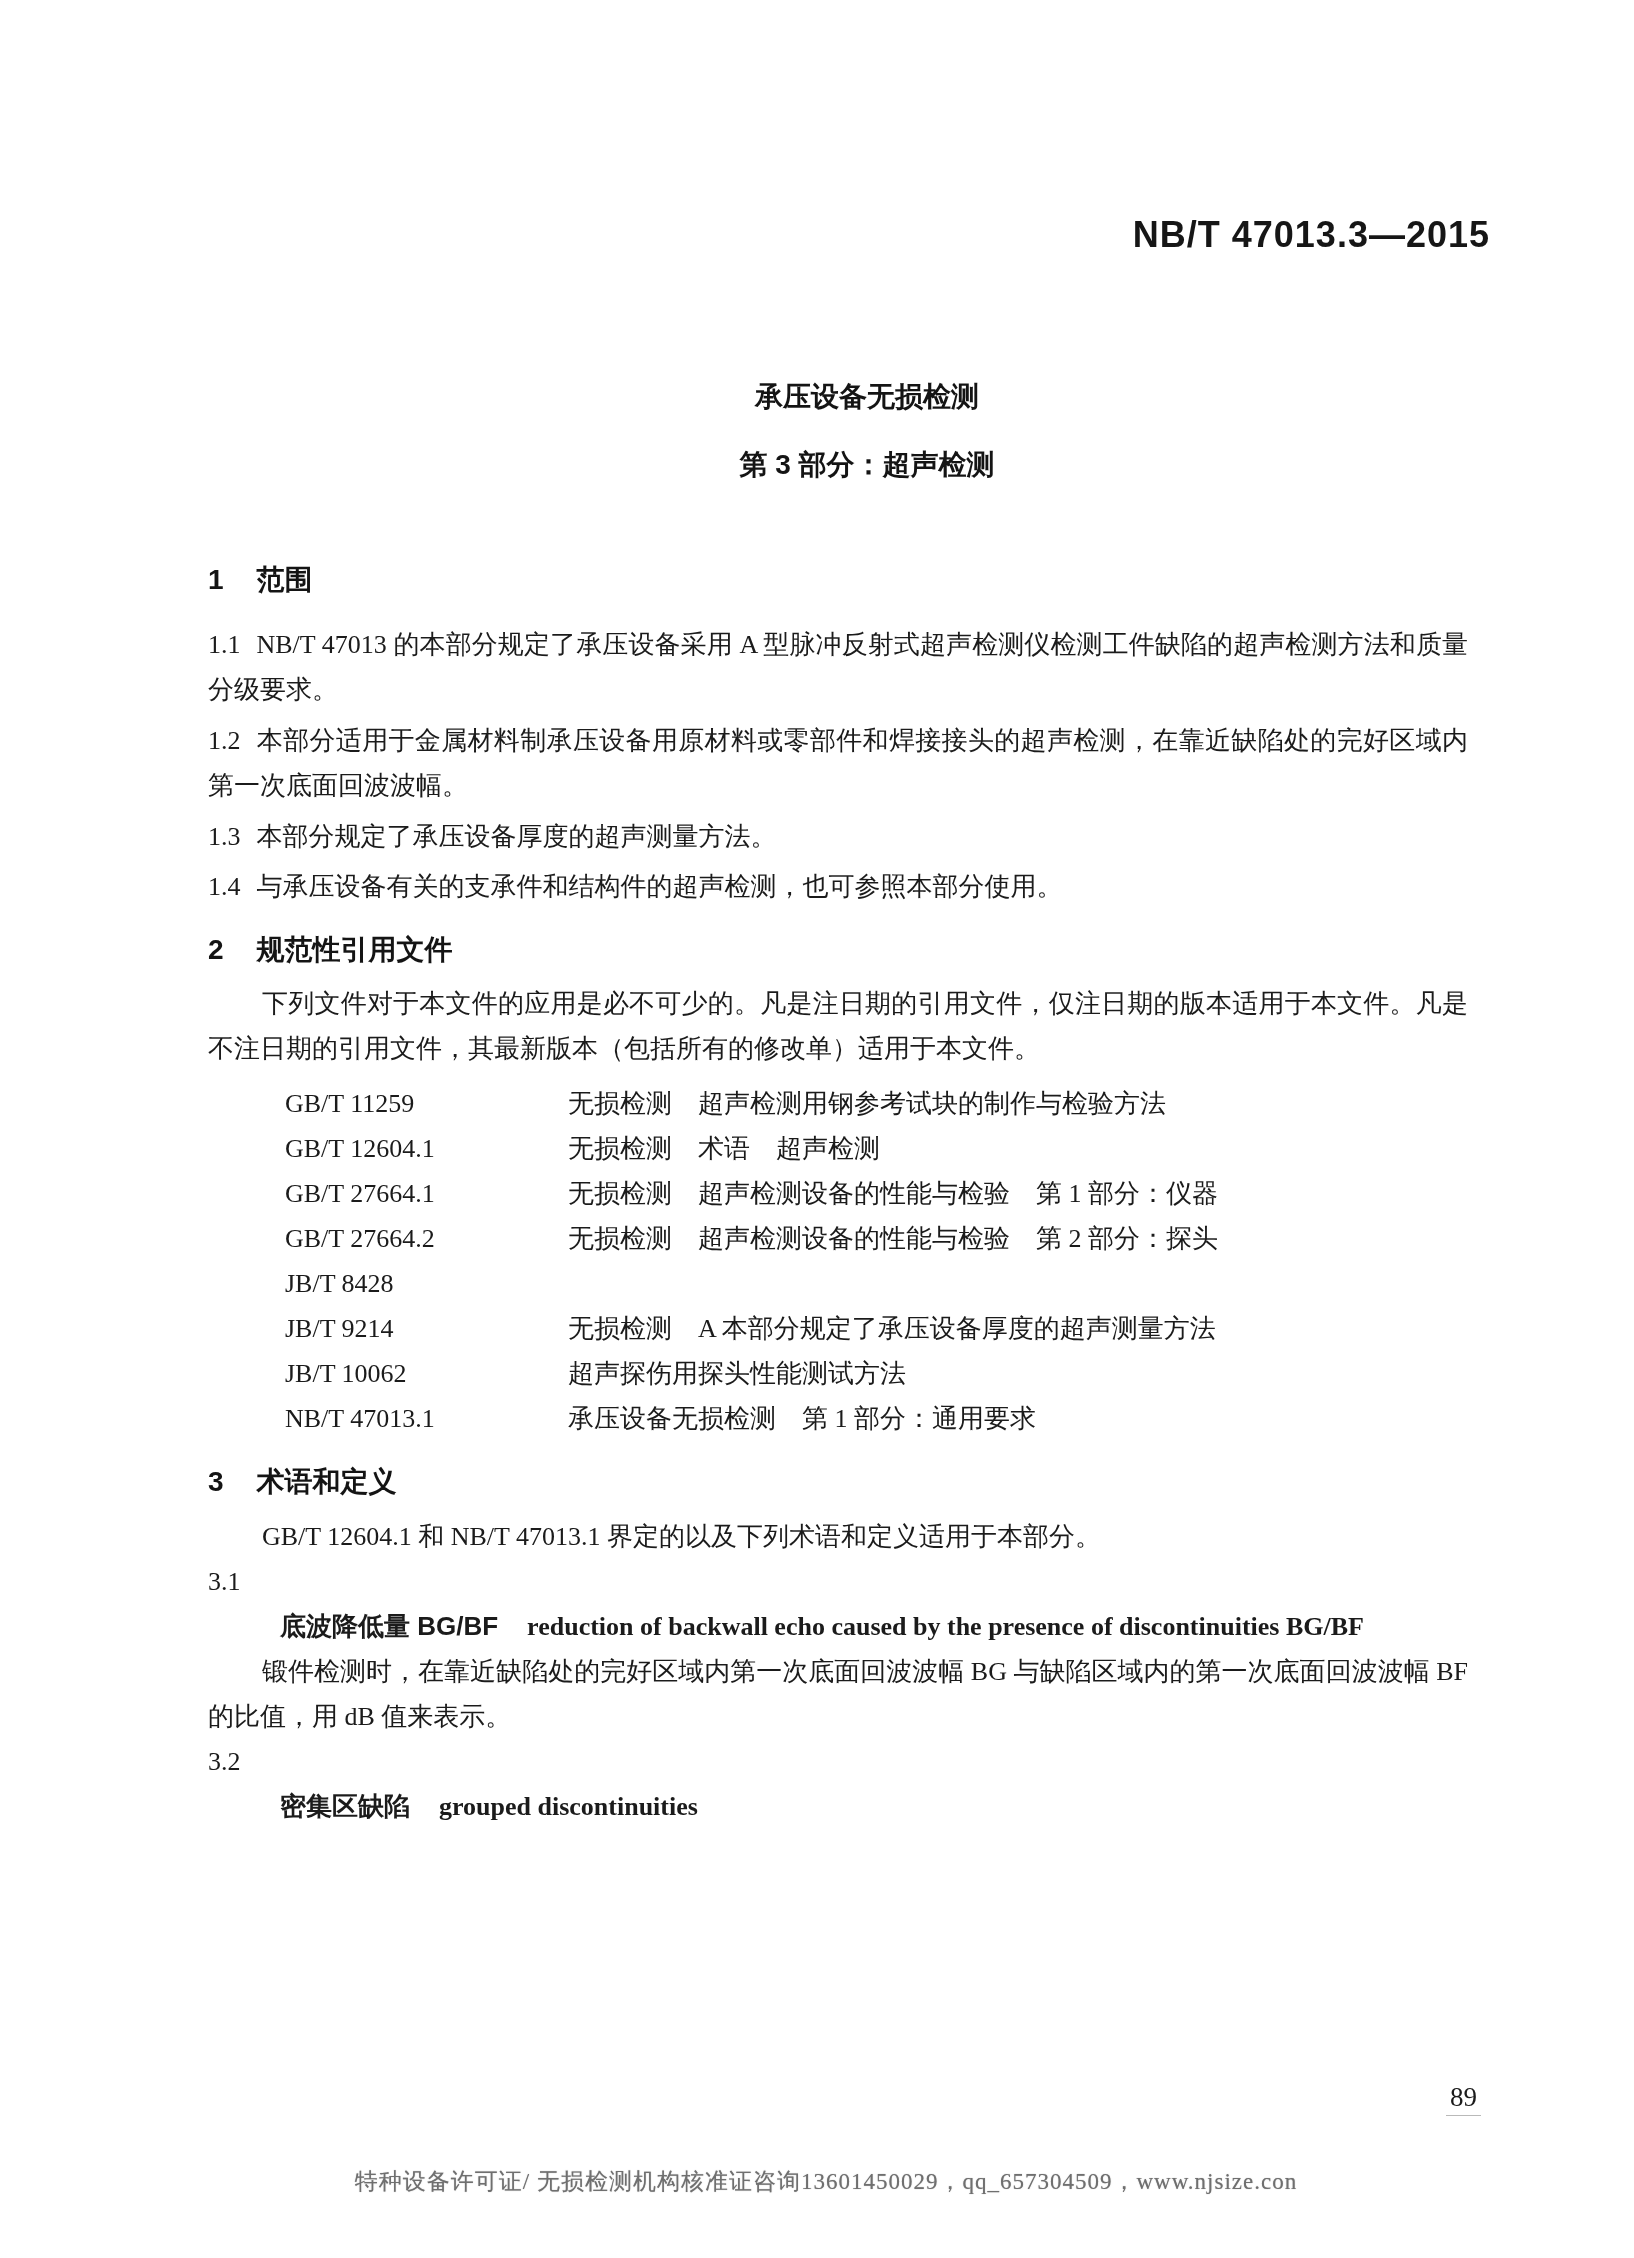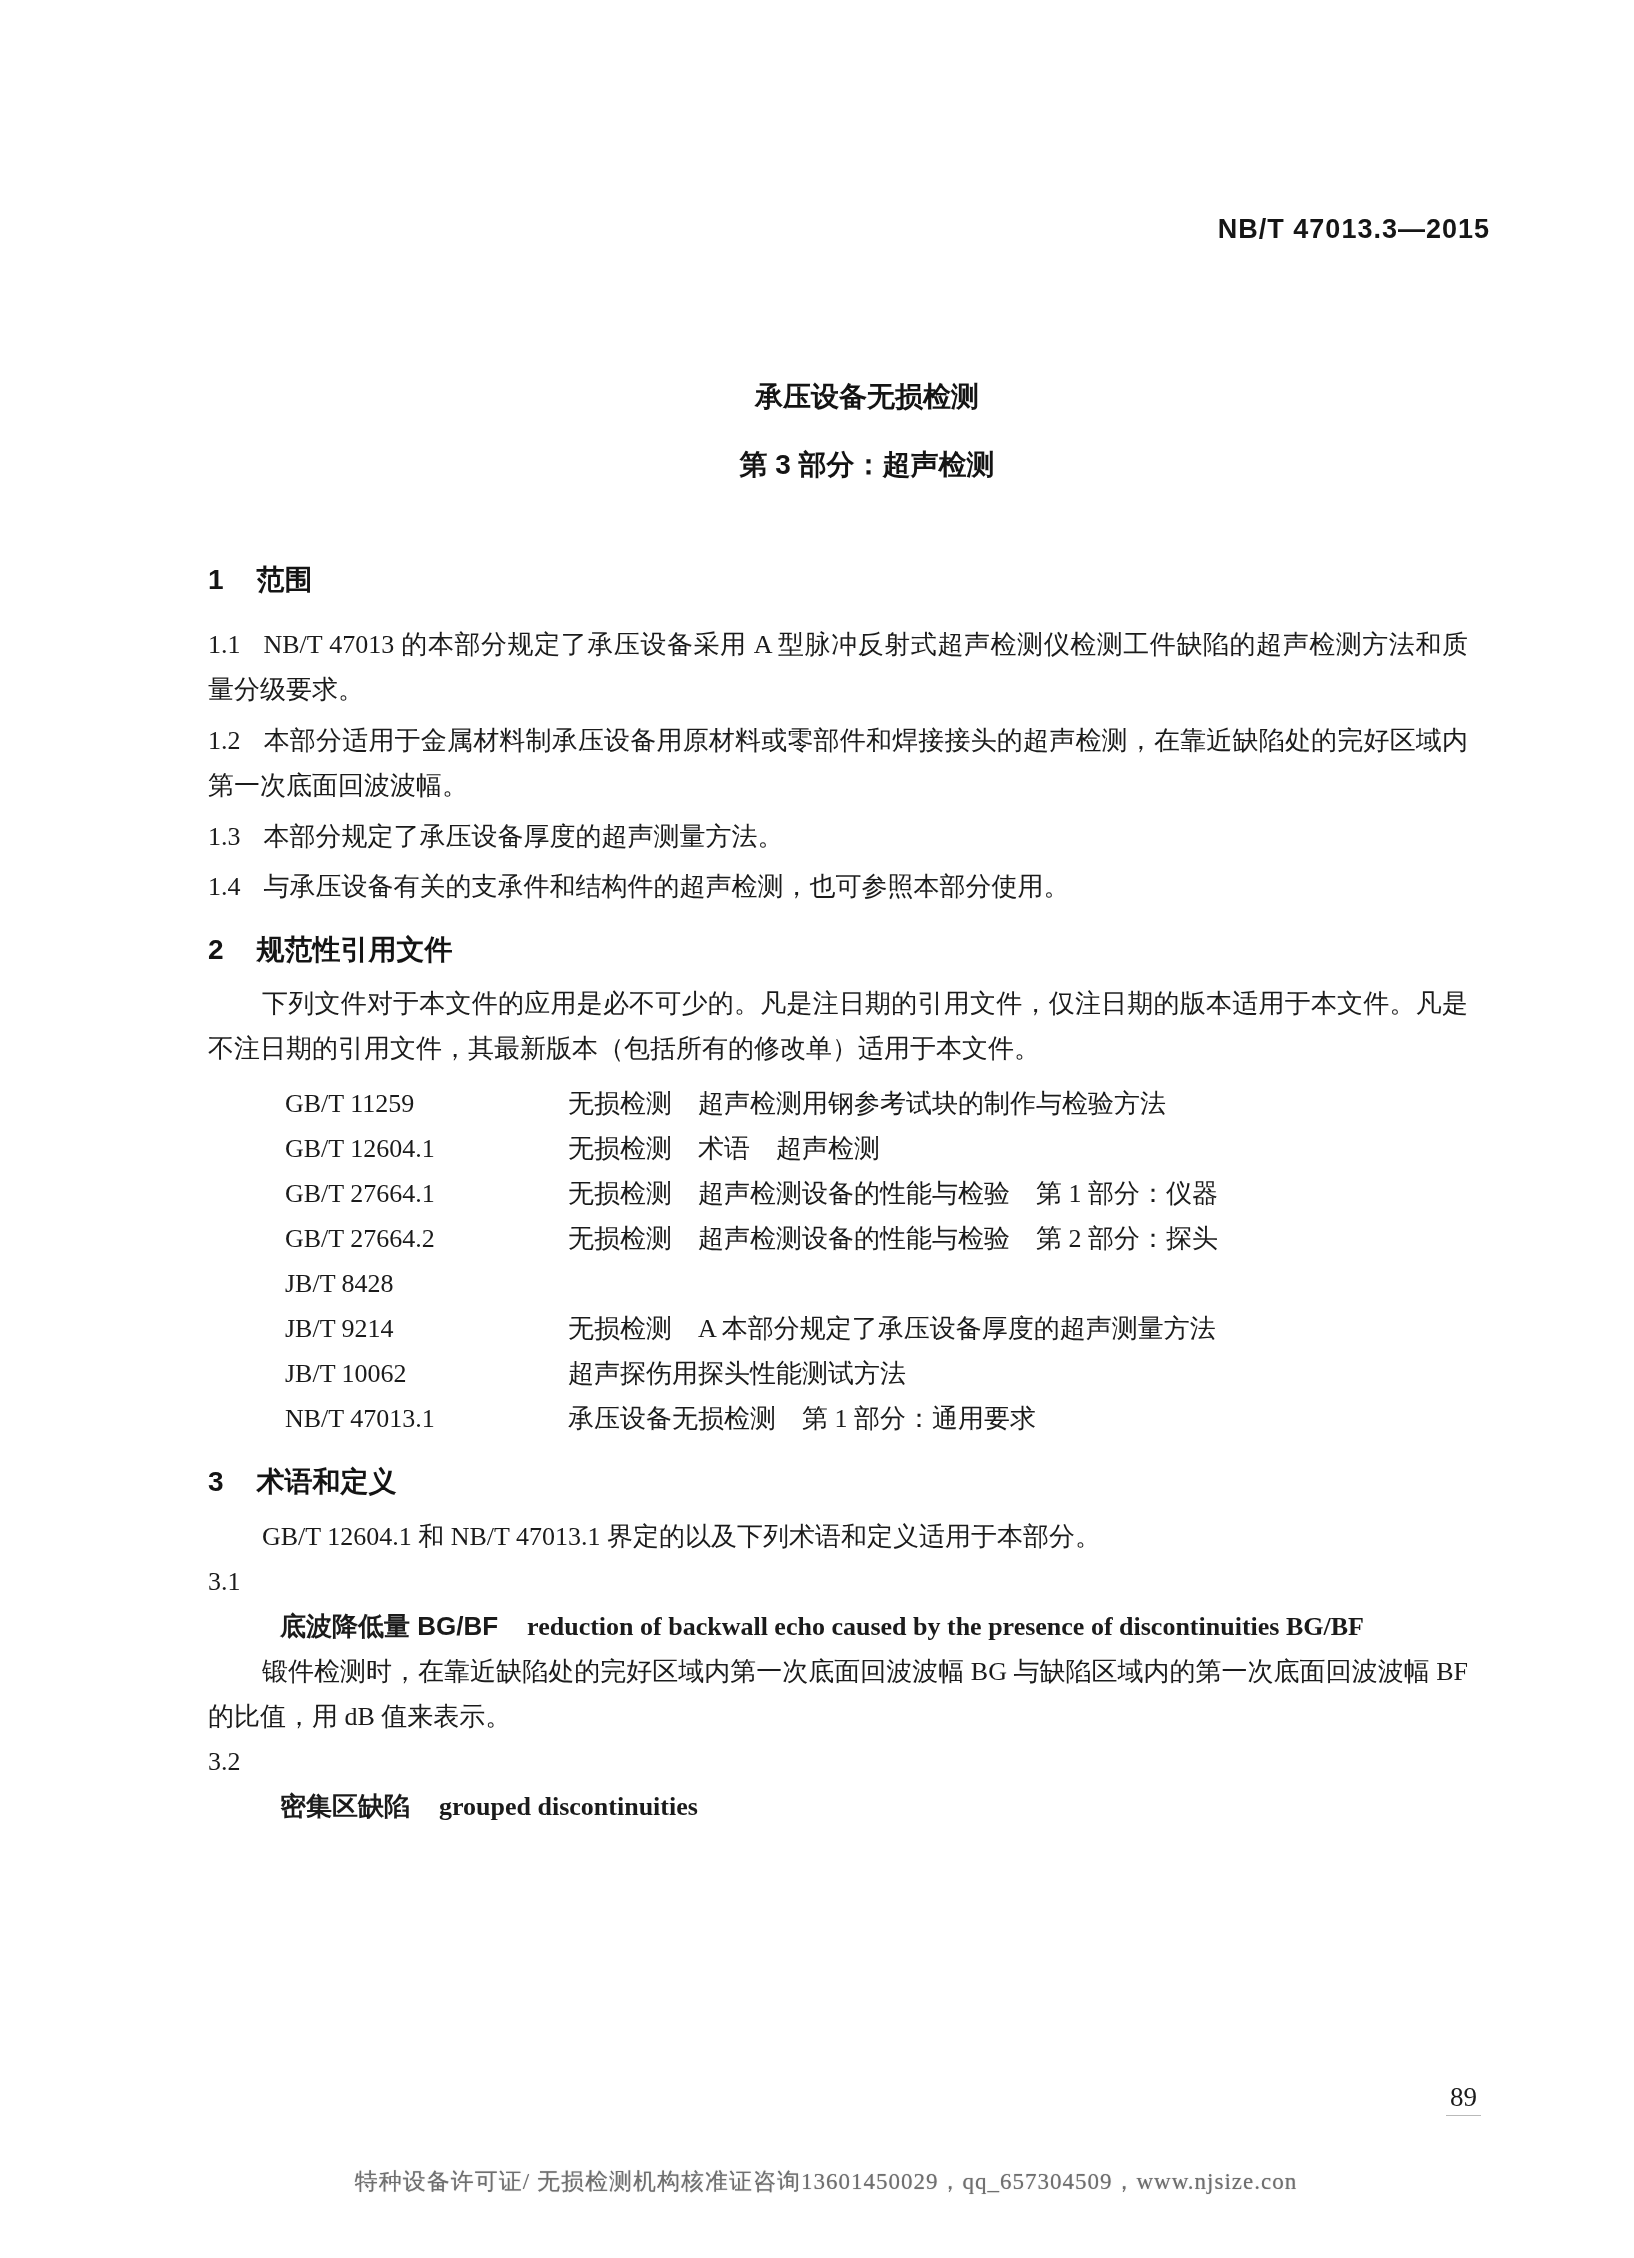--- a/index.html
+++ b/index.html
@@ -13,21 +13,21 @@
     overflow: hidden;
   }
 
   
   .doc-header {
     position: absolute;
     top: 214px;
     right: 145px;
     font-family: "Liberation Sans", "DejaVu Sans", sans-serif;
     font-weight: bold;
-    font-size: 27px;
+    font-size: 36px;
     letter-spacing: 1px;
     color: #161616;
   }
 
   
   .title-block {
     position: absolute;
     top: 363px;
     left: 208px;
     width: 1260px;
@@ -61,21 +61,21 @@
   .sec-heading .sec-num { margin-right: 33px; }
   .mt24 { margin-top: 23px; }
   .mt22 { margin-top: 21px; }
   .mt14 { margin-top: 13.5px; }
   .mt12 { margin-top: 11.6px; }
   .mt10 { margin-top: 9.7px; }
   .mt6  { margin-top: 5.8px; }
 
   p { margin: 0; }
   .clause, .para { text-align: justify; }
-  .cnum { margin-right: 23px; }
+  .cnum { margin-right: 16px; }
   .indent { text-indent: 54px; }
 
   .ref-row { display: flex; padding-left: 77px; }
   .ref-code { flex: 0 0 283px; }
   .ref-title { flex: 1; }
 
   .term-num { line-height: 45px; }
   .term-line {
     padding-left: 72px;
     font-weight: bold;

